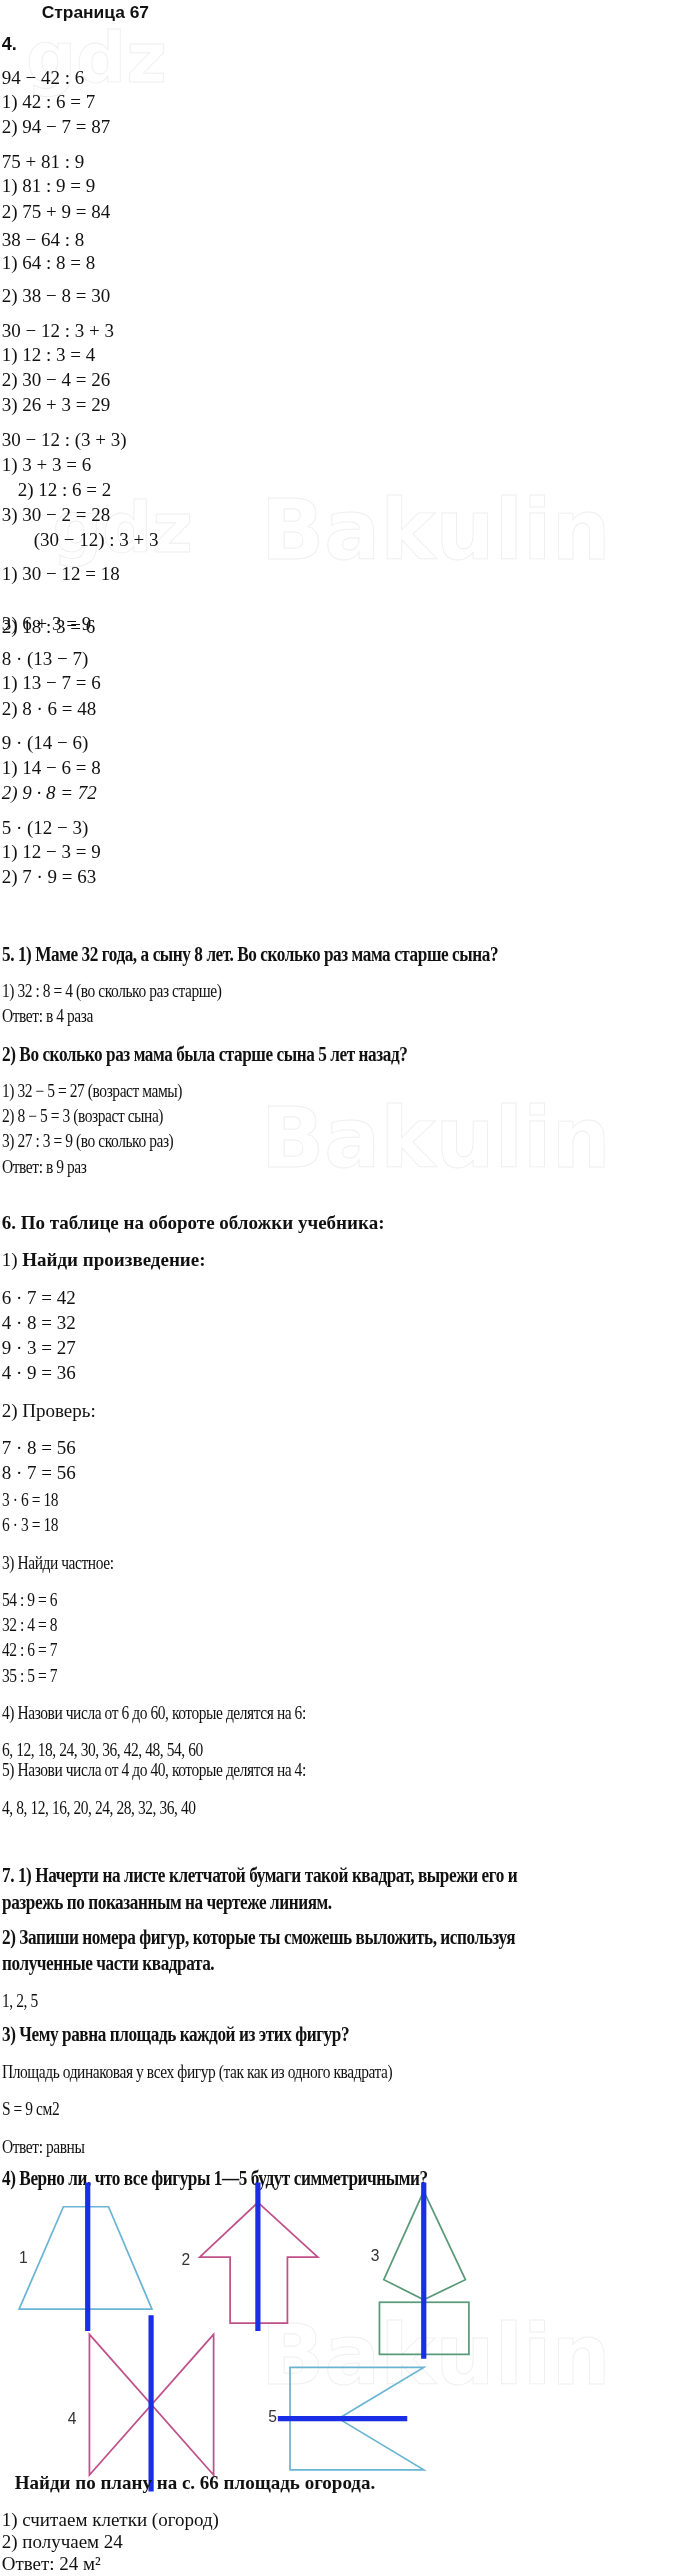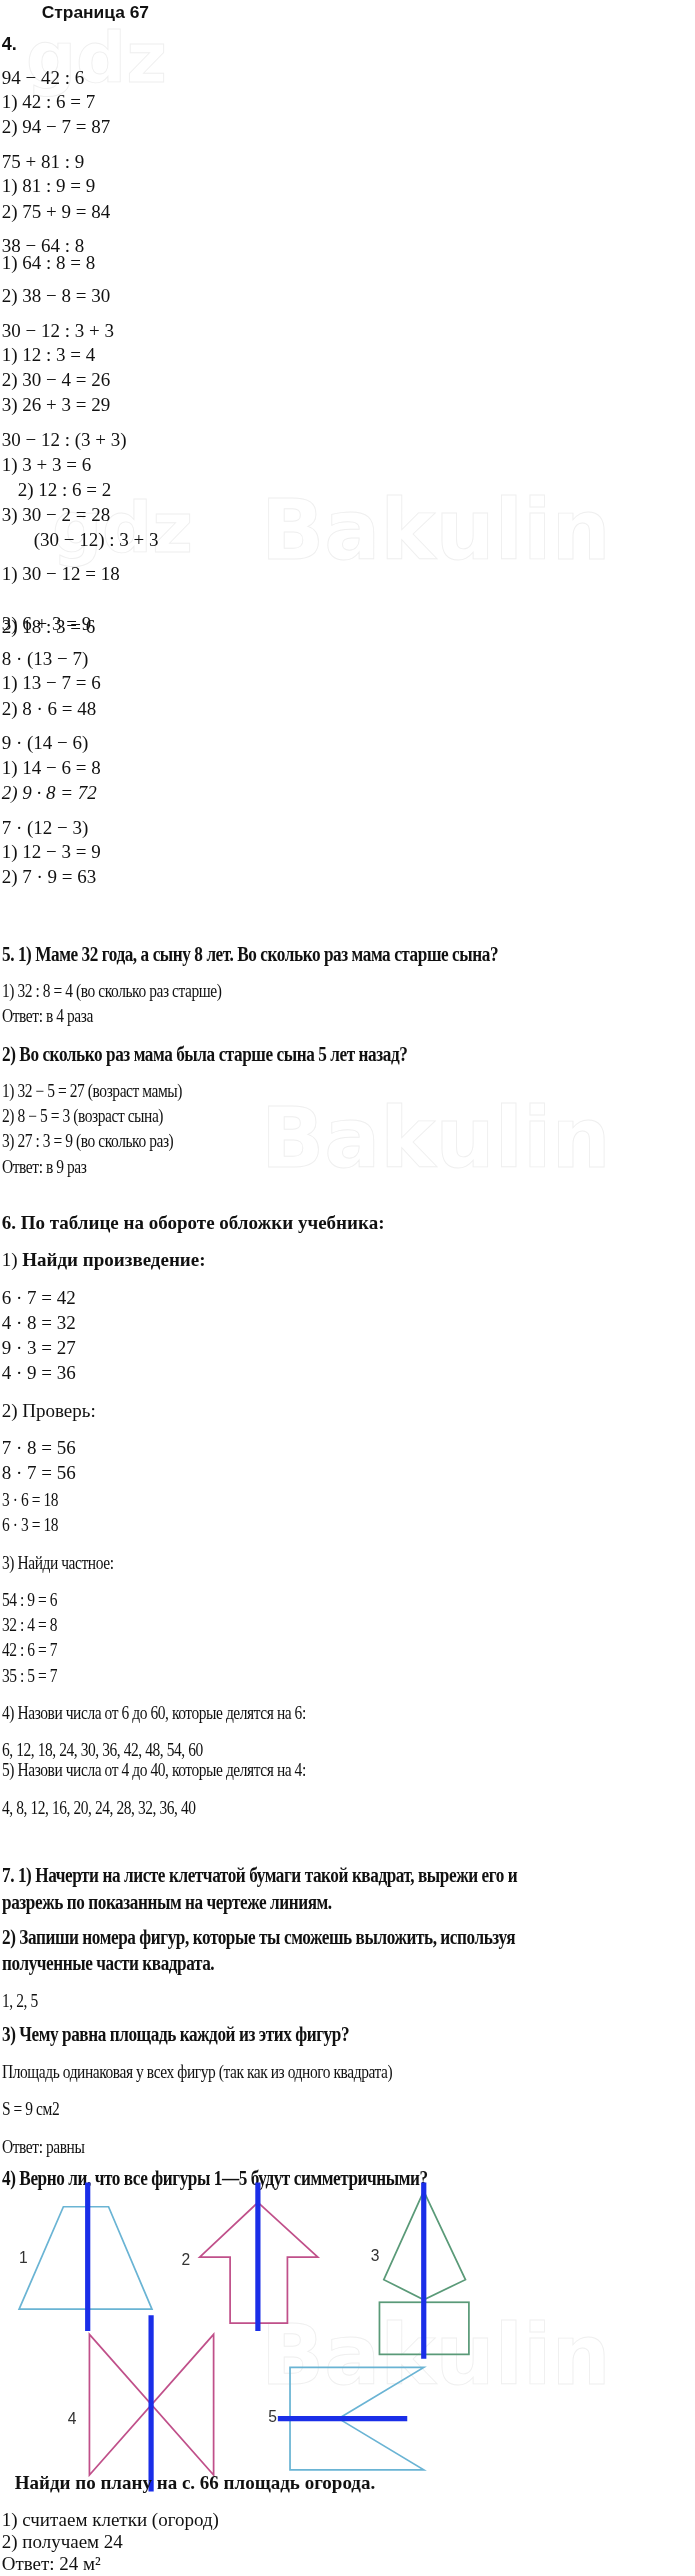--- a/index.html
+++ b/index.html
@@ -27,21 +27,21 @@
   <div class="ln b" style="top:33px;font-family:'Liberation Sans',sans-serif;font-size:18px;">4.</div>
 
   <div class="ln" style="top:67px;">94 − 42 : 6</div>
   <div class="ln" style="top:91px;">1) 42 : 6 = 7</div>
   <div class="ln" style="top:116px;">2) 94 − 7 = 87</div>
 
   <div class="ln" style="top:151px;">75 + 81 : 9</div>
   <div class="ln" style="top:175px;">1) 81 : 9 = 9</div>
   <div class="ln" style="top:201px;">2) 75 + 9 = 84</div>
 
-  <div class="ln" style="top:235px;">38 − 64 : 8</div>
+  <div class="ln" style="top:229px;">38 − 64 : 8</div>
   <div class="ln" style="top:252px;">1) 64 : 8 = 8</div>
   <div class="ln" style="top:285px;">2) 38 − 8 = 30</div>
 
   <div class="ln" style="top:320px;">30 − 12 : 3 + 3</div>
   <div class="ln" style="top:344px;">1) 12 : 3 = 4</div>
   <div class="ln" style="top:369px;">2) 30 − 4 = 26</div>
   <div class="ln" style="top:394px;">3) 26 + 3 = 29</div>
 
   <div class="ln" style="top:429px;">30 − 12 : (3 + 3)</div>
   <div class="ln" style="top:454px;">1) 3 + 3 = 6</div>
@@ -54,21 +54,21 @@
   <div class="ln" style="top:613px;">3) 6 + 3 = 9</div>
 
   <div class="ln" style="top:648px;">8 · (13 − 7)</div>
   <div class="ln" style="top:672px;">1) 13 − 7 = 6</div>
   <div class="ln" style="top:698px;">2) 8 · 6 = 48</div>
 
   <div class="ln" style="top:732px;">9 · (14 − 6)</div>
   <div class="ln" style="top:757px;">1) 14 − 6 = 8</div>
   <div class="ln" style="top:782px;font-style:italic;">2) 9 · 8 = 72</div>
 
-  <div class="ln" style="top:817px;">7 · (12 − 3)</div>
+  <div class="ln" style="top:817px;">5 · (12 − 3)</div>
   <div class="ln" style="top:841px;">1) 12 − 3 = 9</div>
   <div class="ln" style="top:866px;">2) 7 · 9 = 63</div>
 
   <div class="ln narrow b" style="top:943px;font-size:20px;">5. 1) Маме 32 года, а сыну 8 лет. Во сколько раз мама старше сына?</div>
   <div class="ln narrow" style="top:980px;">1) 32 : 8 = 4 (во сколько раз старше)</div>
   <div class="ln narrow" style="top:1005px;">Ответ: в 4 раза</div>
   <div class="ln narrow b" style="top:1043px;font-size:20px;">2) Во сколько раз мама была старше сына 5 лет назад?</div>
   <div class="ln narrow" style="top:1080px;">1) 32 − 5 = 27 (возраст мамы)</div>
   <div class="ln narrow" style="top:1105px;">2) 8 − 5 = 3 (возраст сына)</div>
   <div class="ln narrow" style="top:1130px;">3) 27 : 3 = 9 (во сколько раз)</div>

